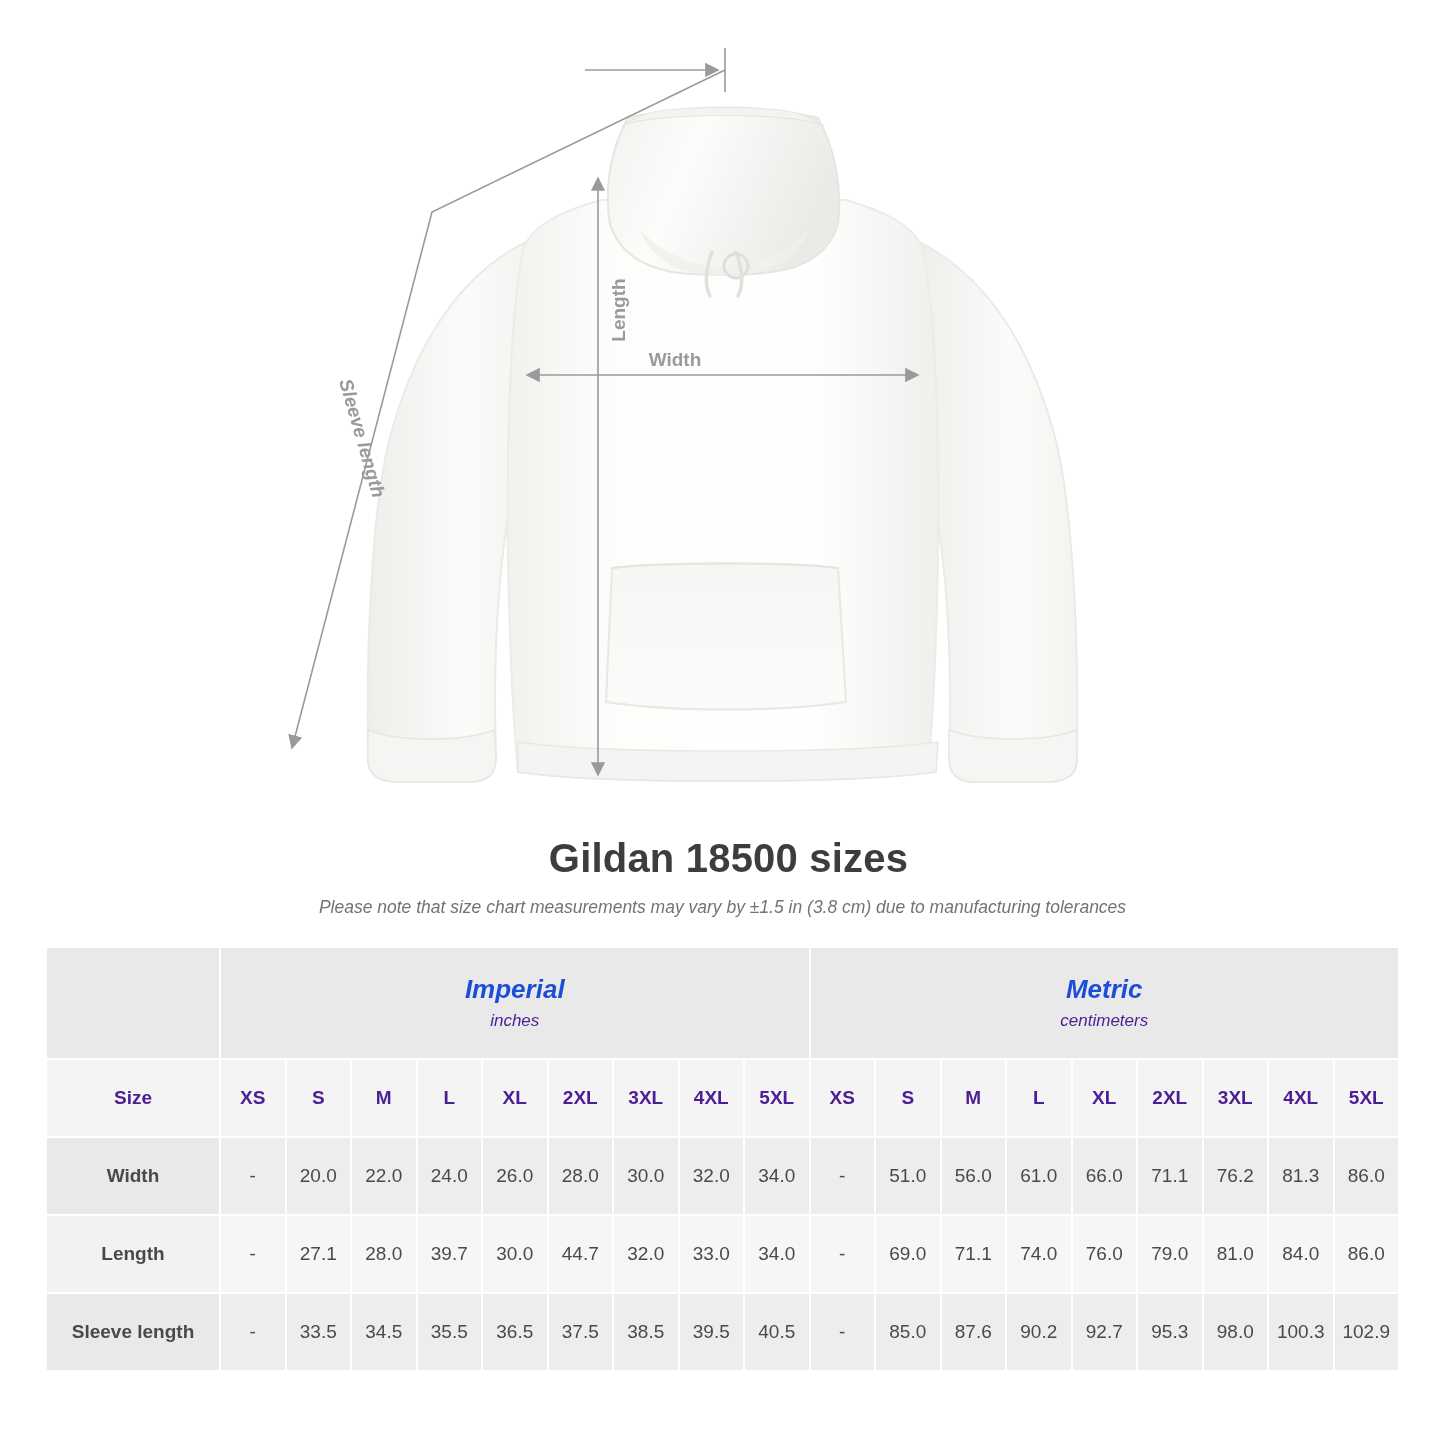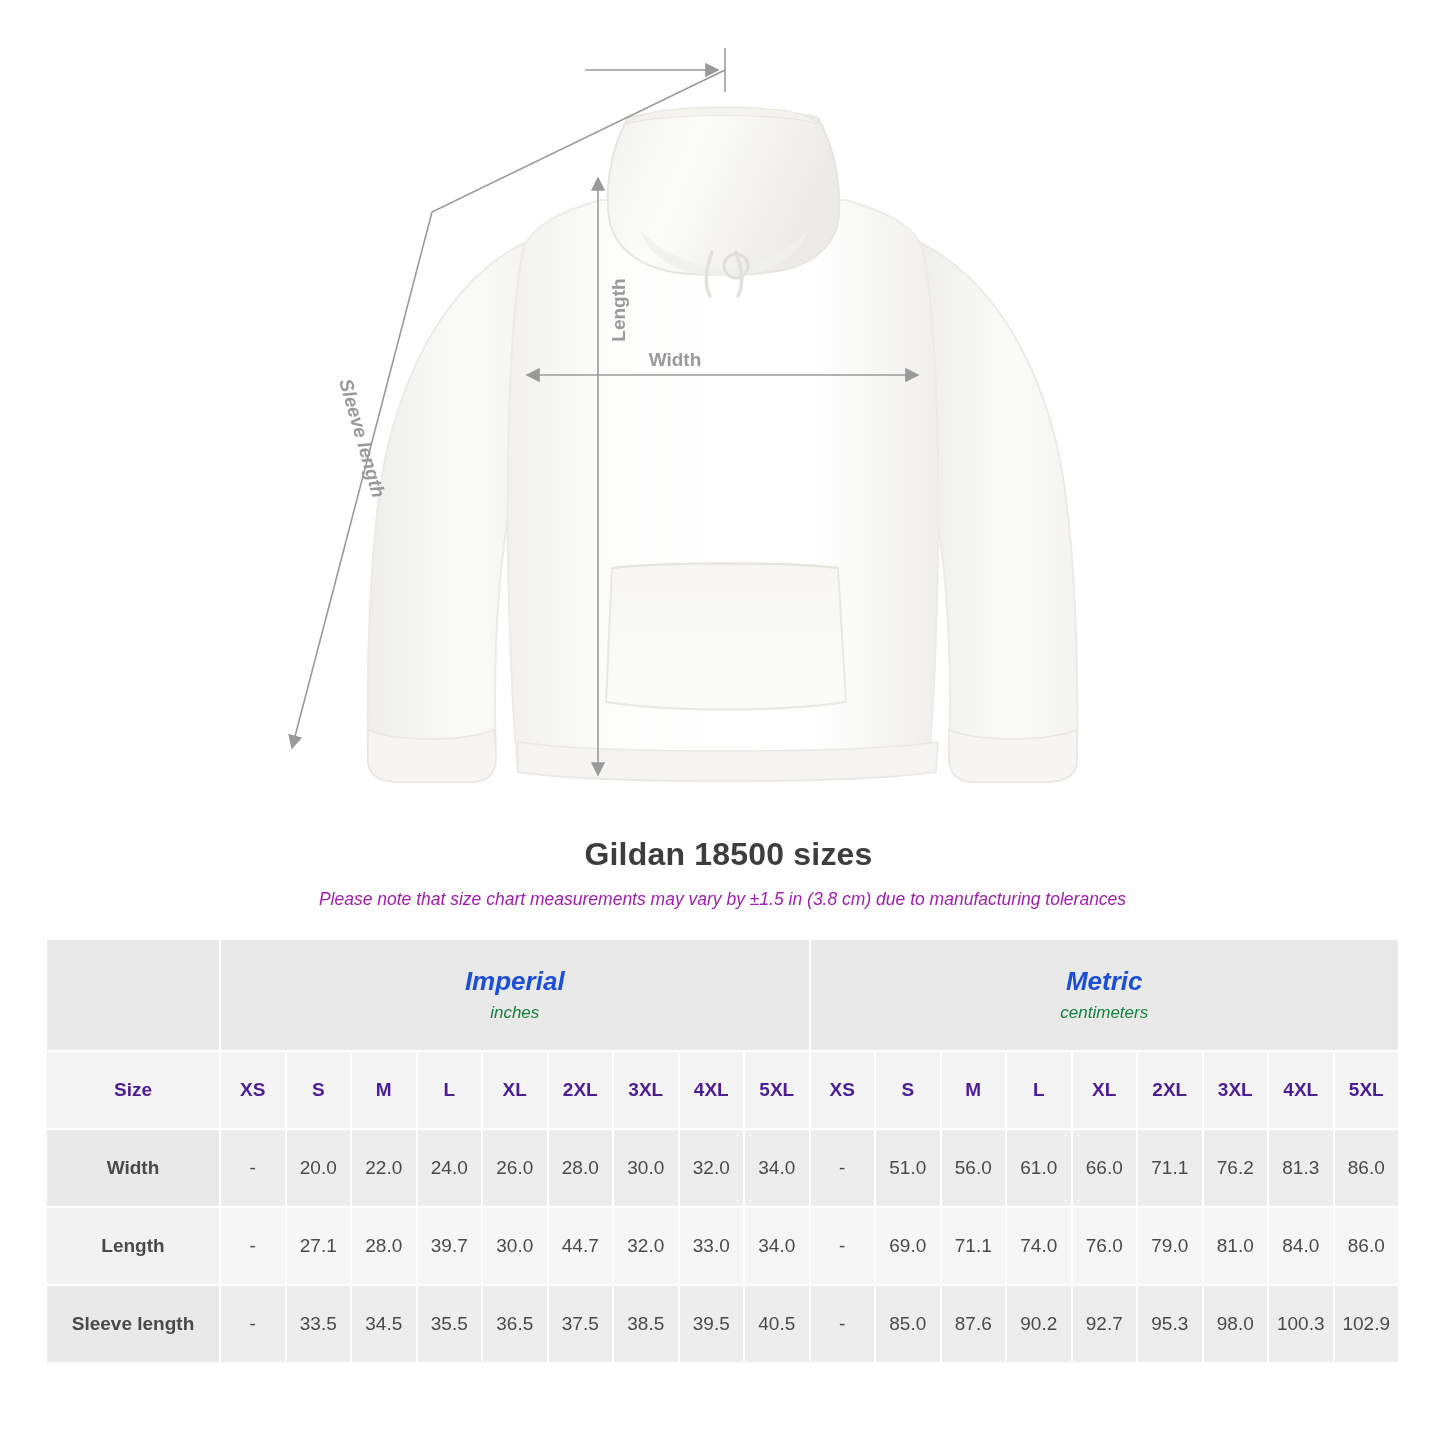--- a/index.html
+++ b/index.html
@@ -33,31 +33,31 @@
     top: 0;
     left: 0;
   }
 
   
   .title-block {
     text-align: center;
     margin-top: 6px;
   }
   .chart-title {
-    font-size: 32px;
+    font-size: 40px;
     font-weight: bold;
     color: #3d3d3d;
     letter-spacing: 0.2px;
     padding-left: 12px;
   }
   .chart-note {
     margin-top: 16px;
     font-size: 17.5px;
     font-style: italic;
-    color: #a21caf;
+    color: #737373;
   }
 
   
   .table-wrap {
     margin-top: 28px;
     padding: 0 45px;
   }
   table.size-table {
     width: 100%;
     border-collapse: collapse;
@@ -80,21 +80,21 @@
   .unit-name {
     font-size: 26px;
     font-style: italic;
     font-weight: bold;
     color: #1d4ed8;
     line-height: 1.1;
   }
   .unit-sub {
     font-size: 17px;
     font-style: italic;
-    color: #15803d;
+    color: #4c1d95;
     margin-top: 8px;
   }
   .corner-cell {
     background: #e9e9e9;
   }
 
   
   tr.head-row td {
     height: 78px;
     vertical-align: middle;

